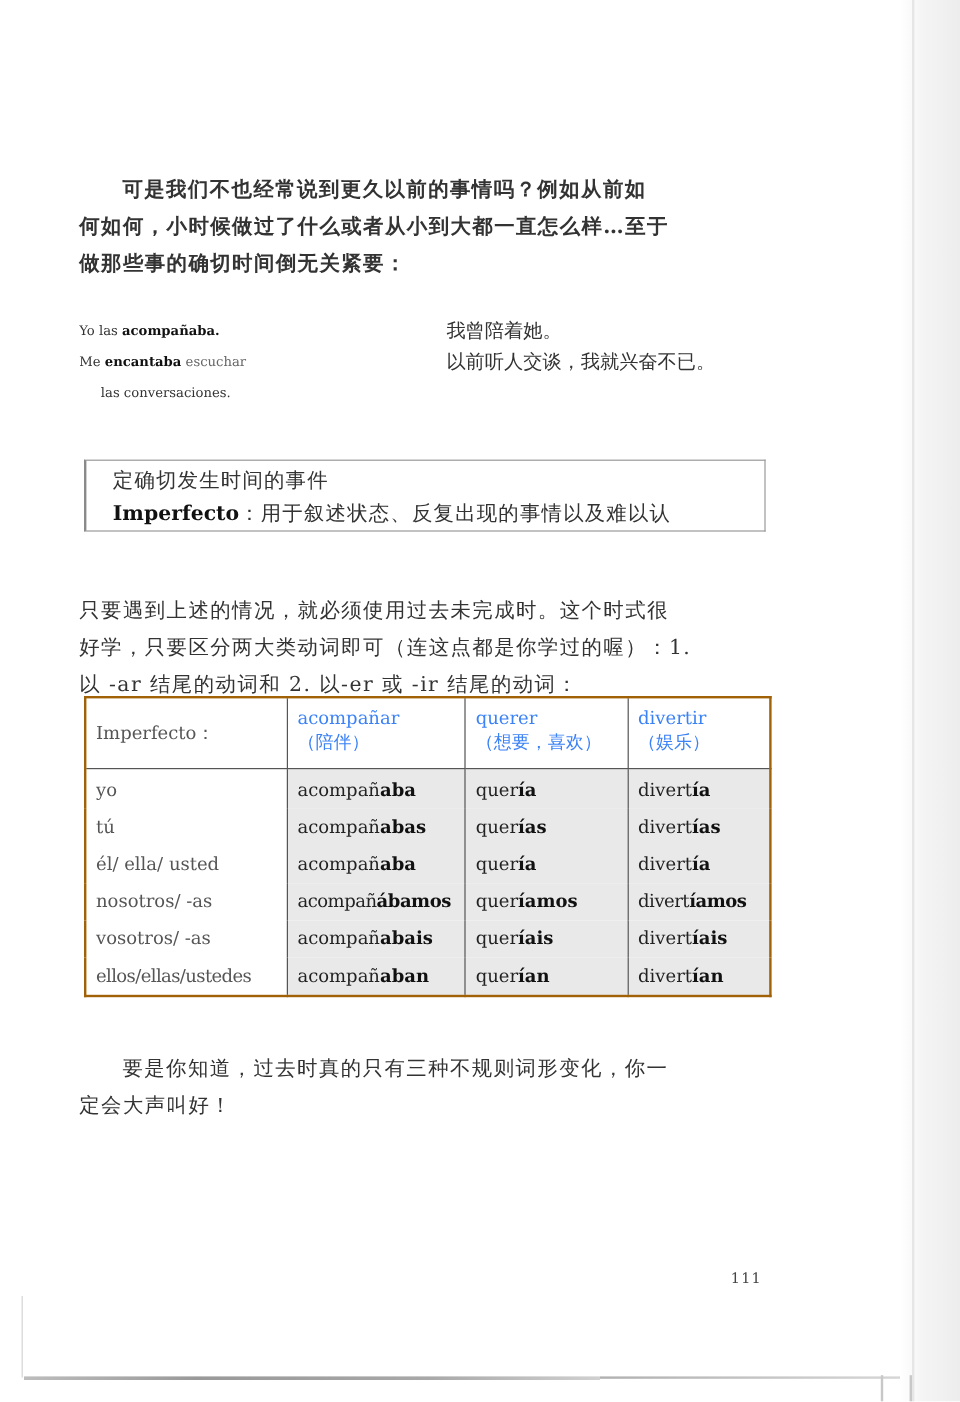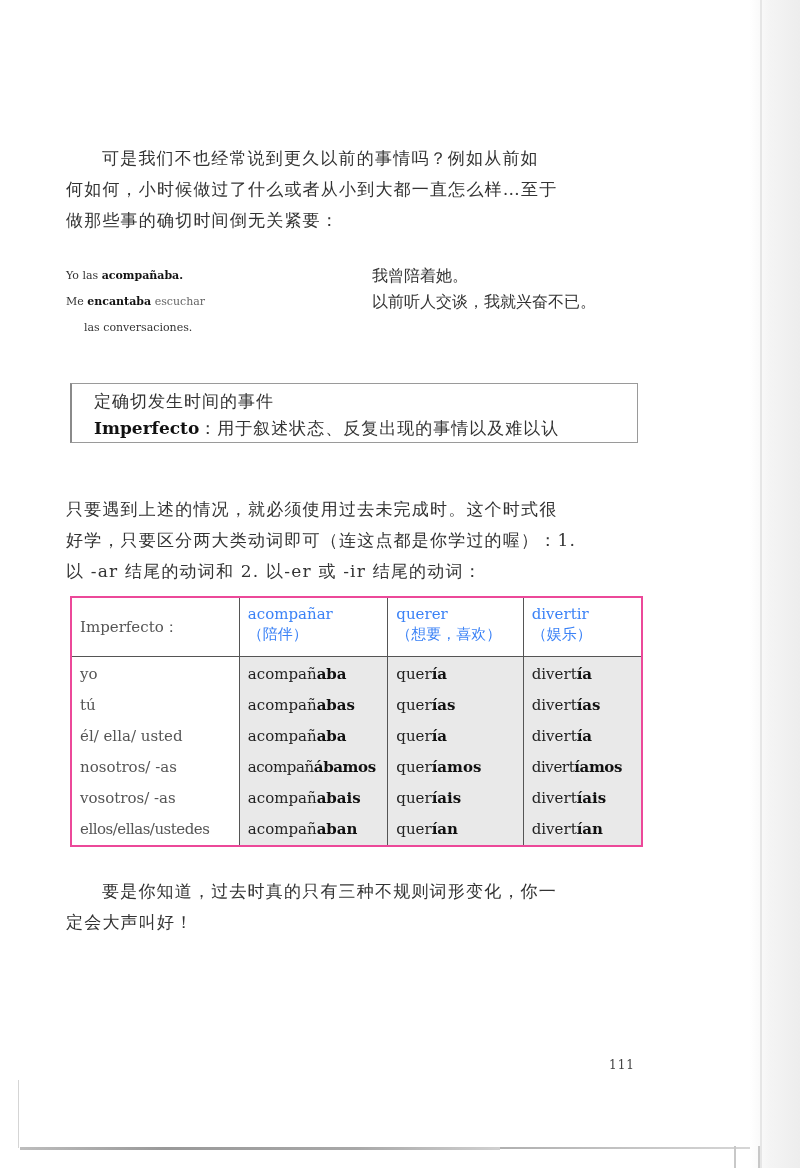--- a/index.html
+++ b/index.html
@@ -100,24 +100,24 @@
       font-size: 17px;
       line-height: 27px;
       color: #333;
       letter-spacing: 1px;
     }
     .callout b { color: #111; letter-spacing: 0; }
 
     table.conj {
       position: absolute;
       left: 70px;
-      top: 596px;
+      top: 580px;
       width: 573px;
       border-collapse: collapse;
-      border: 2px solid #ec4899;
+      border: 2px solid #a16207;
       font-size: 15px;
       color: #333;
     }
     table.conj th, table.conj td {
       border-left: 1px solid #555;
       border-right: 1px solid #555;
       text-align: left;
       vertical-align: top;
       padding: 0 0 0 8px;
       font-weight: normal;
@@ -158,21 +158,21 @@
       color: #444;
       letter-spacing: 1px;
     }
   </style>
 </head>
 <body>
 
 <div class="gutter"></div>
 <div class="gutter-line"></div>
 
-<div class="para" style="top:143px;">
+<div class="para" style="top:143px;font-weight:bold;">
   <div><span class="indent"></span><span>可是我们不也经常说到更久以前的事情吗？例如从前如</span></div>
   <div>何如何，小时候做过了什么或者从小到大都一直怎么样…至于</div>
   <div>做那些事的确切时间倒无关紧要：</div>
 </div>
 
 <div class="example" style="left:66px; top:263px;">
   <span>Yo las </span><b>acompañaba</b><b>.</b>
 </div>
 <div class="example" style="left:372px; top:263px; font-size:16px;">我曾陪着她。</div>
 

